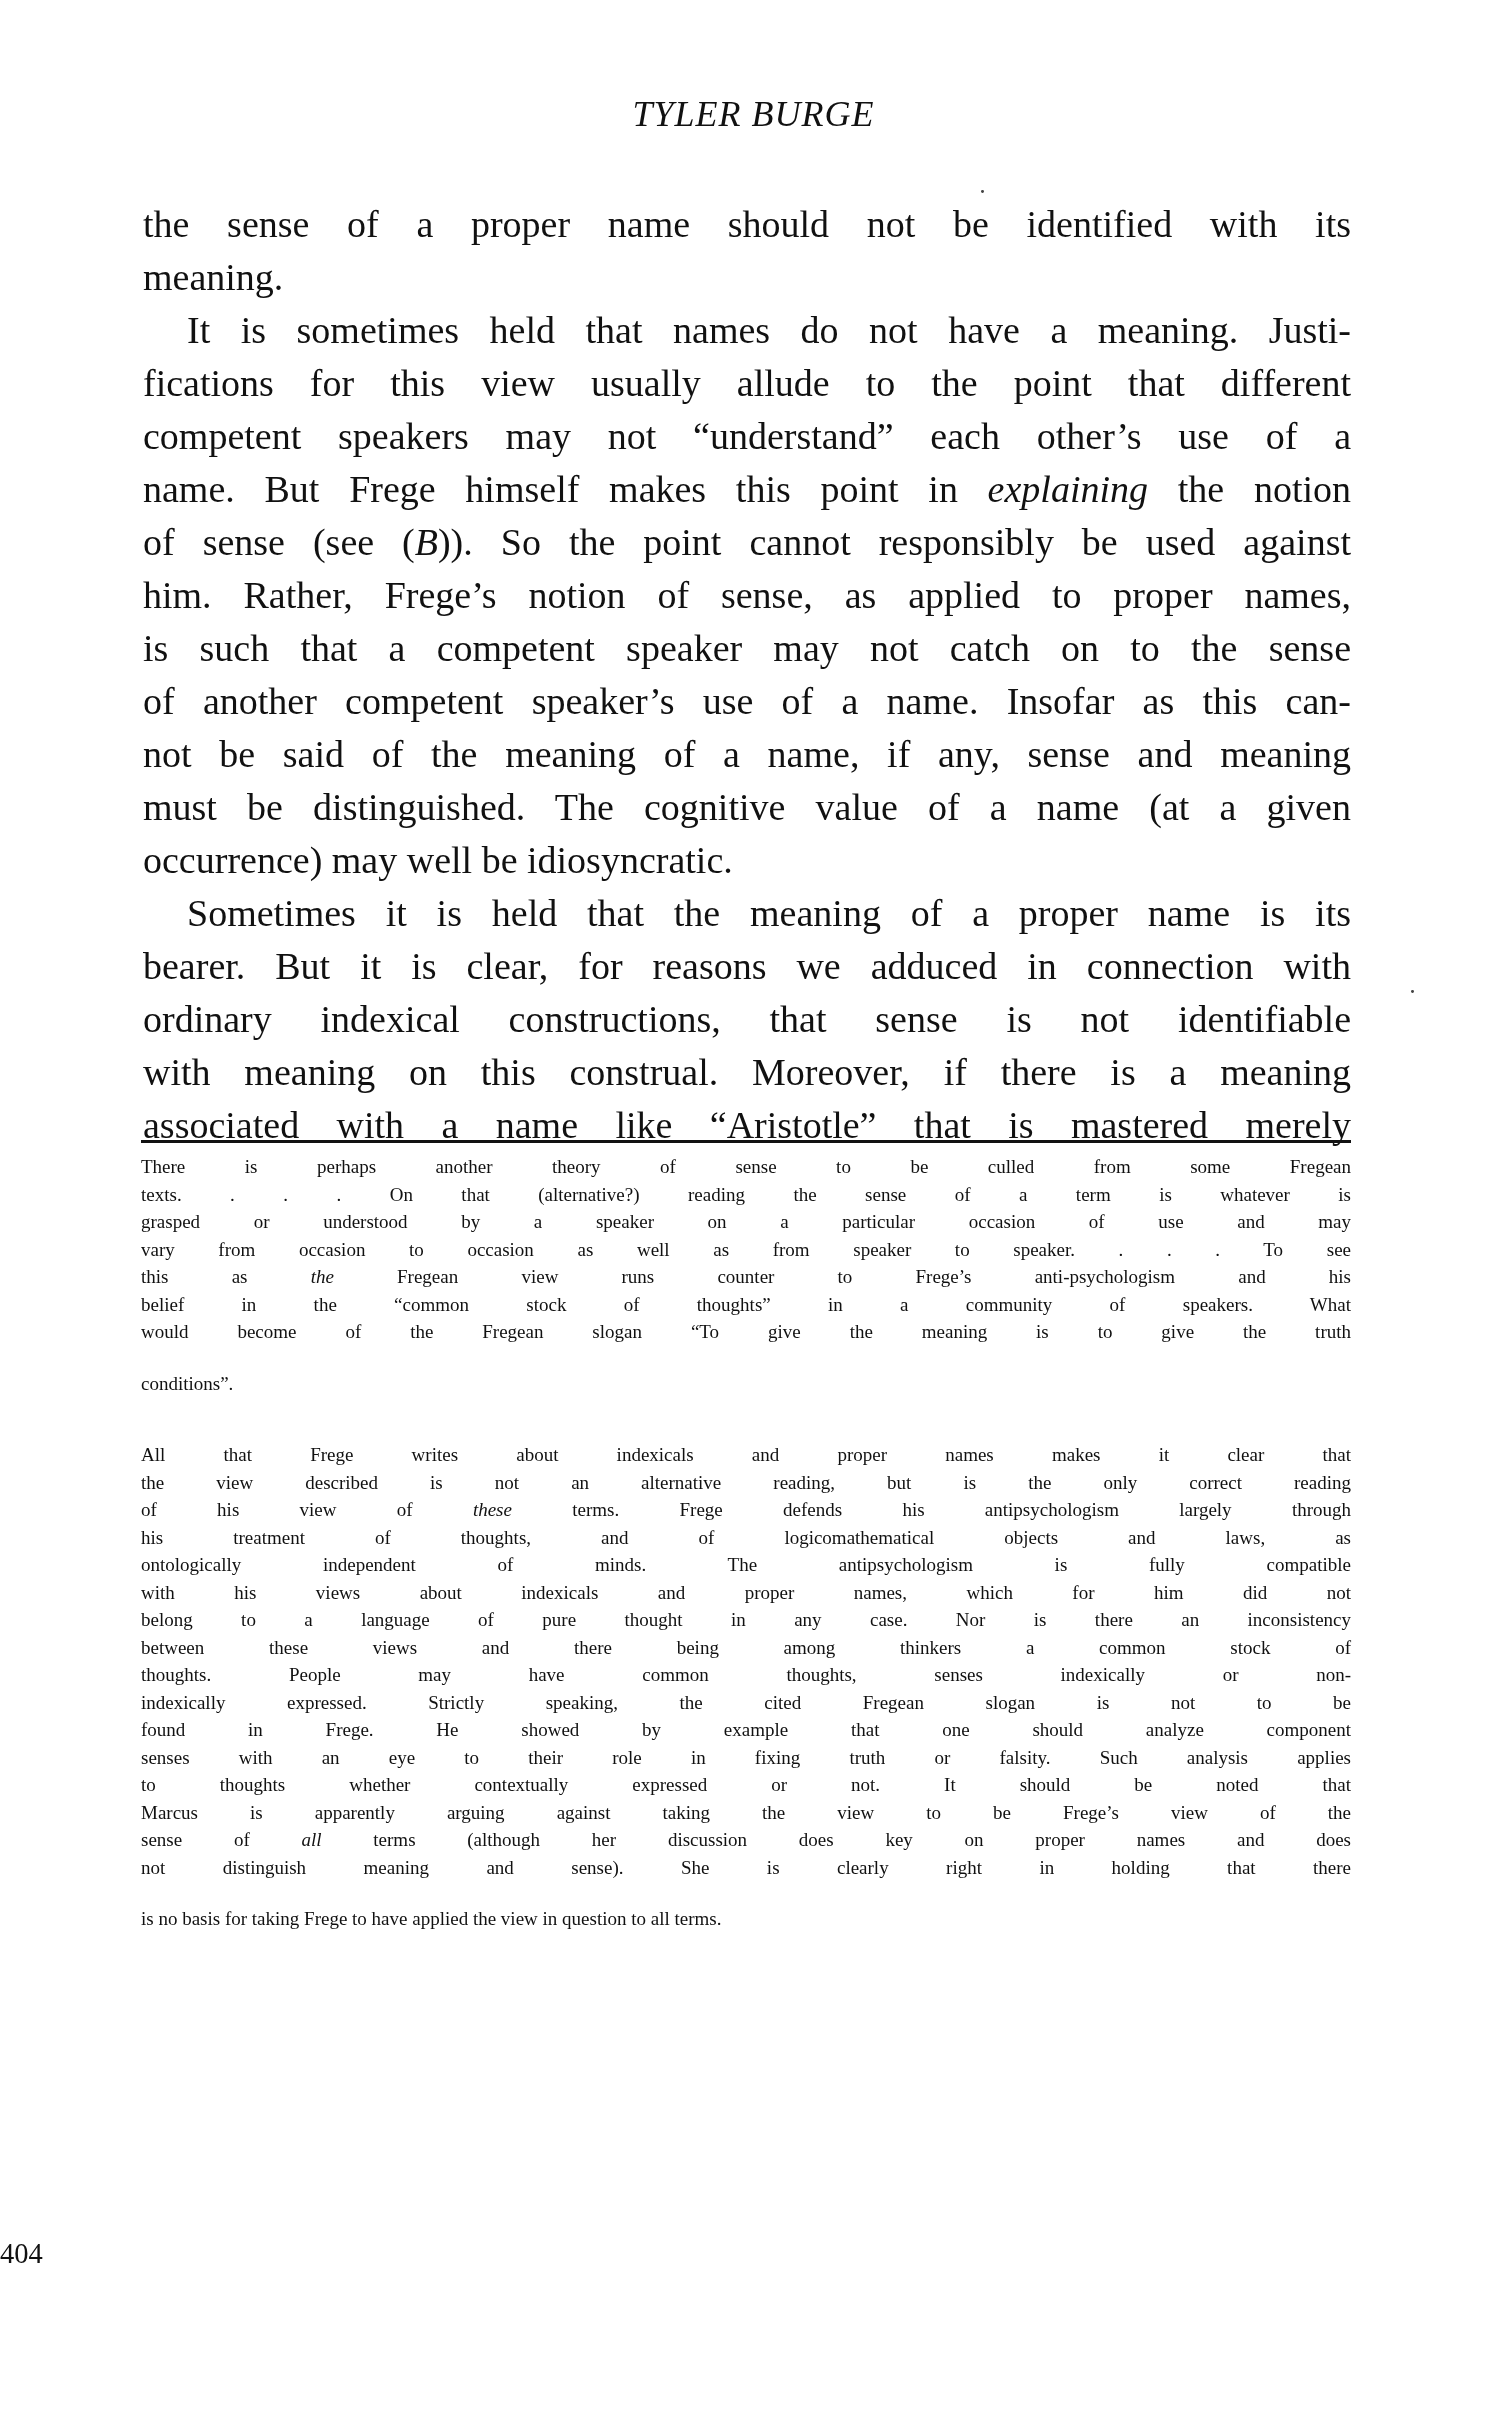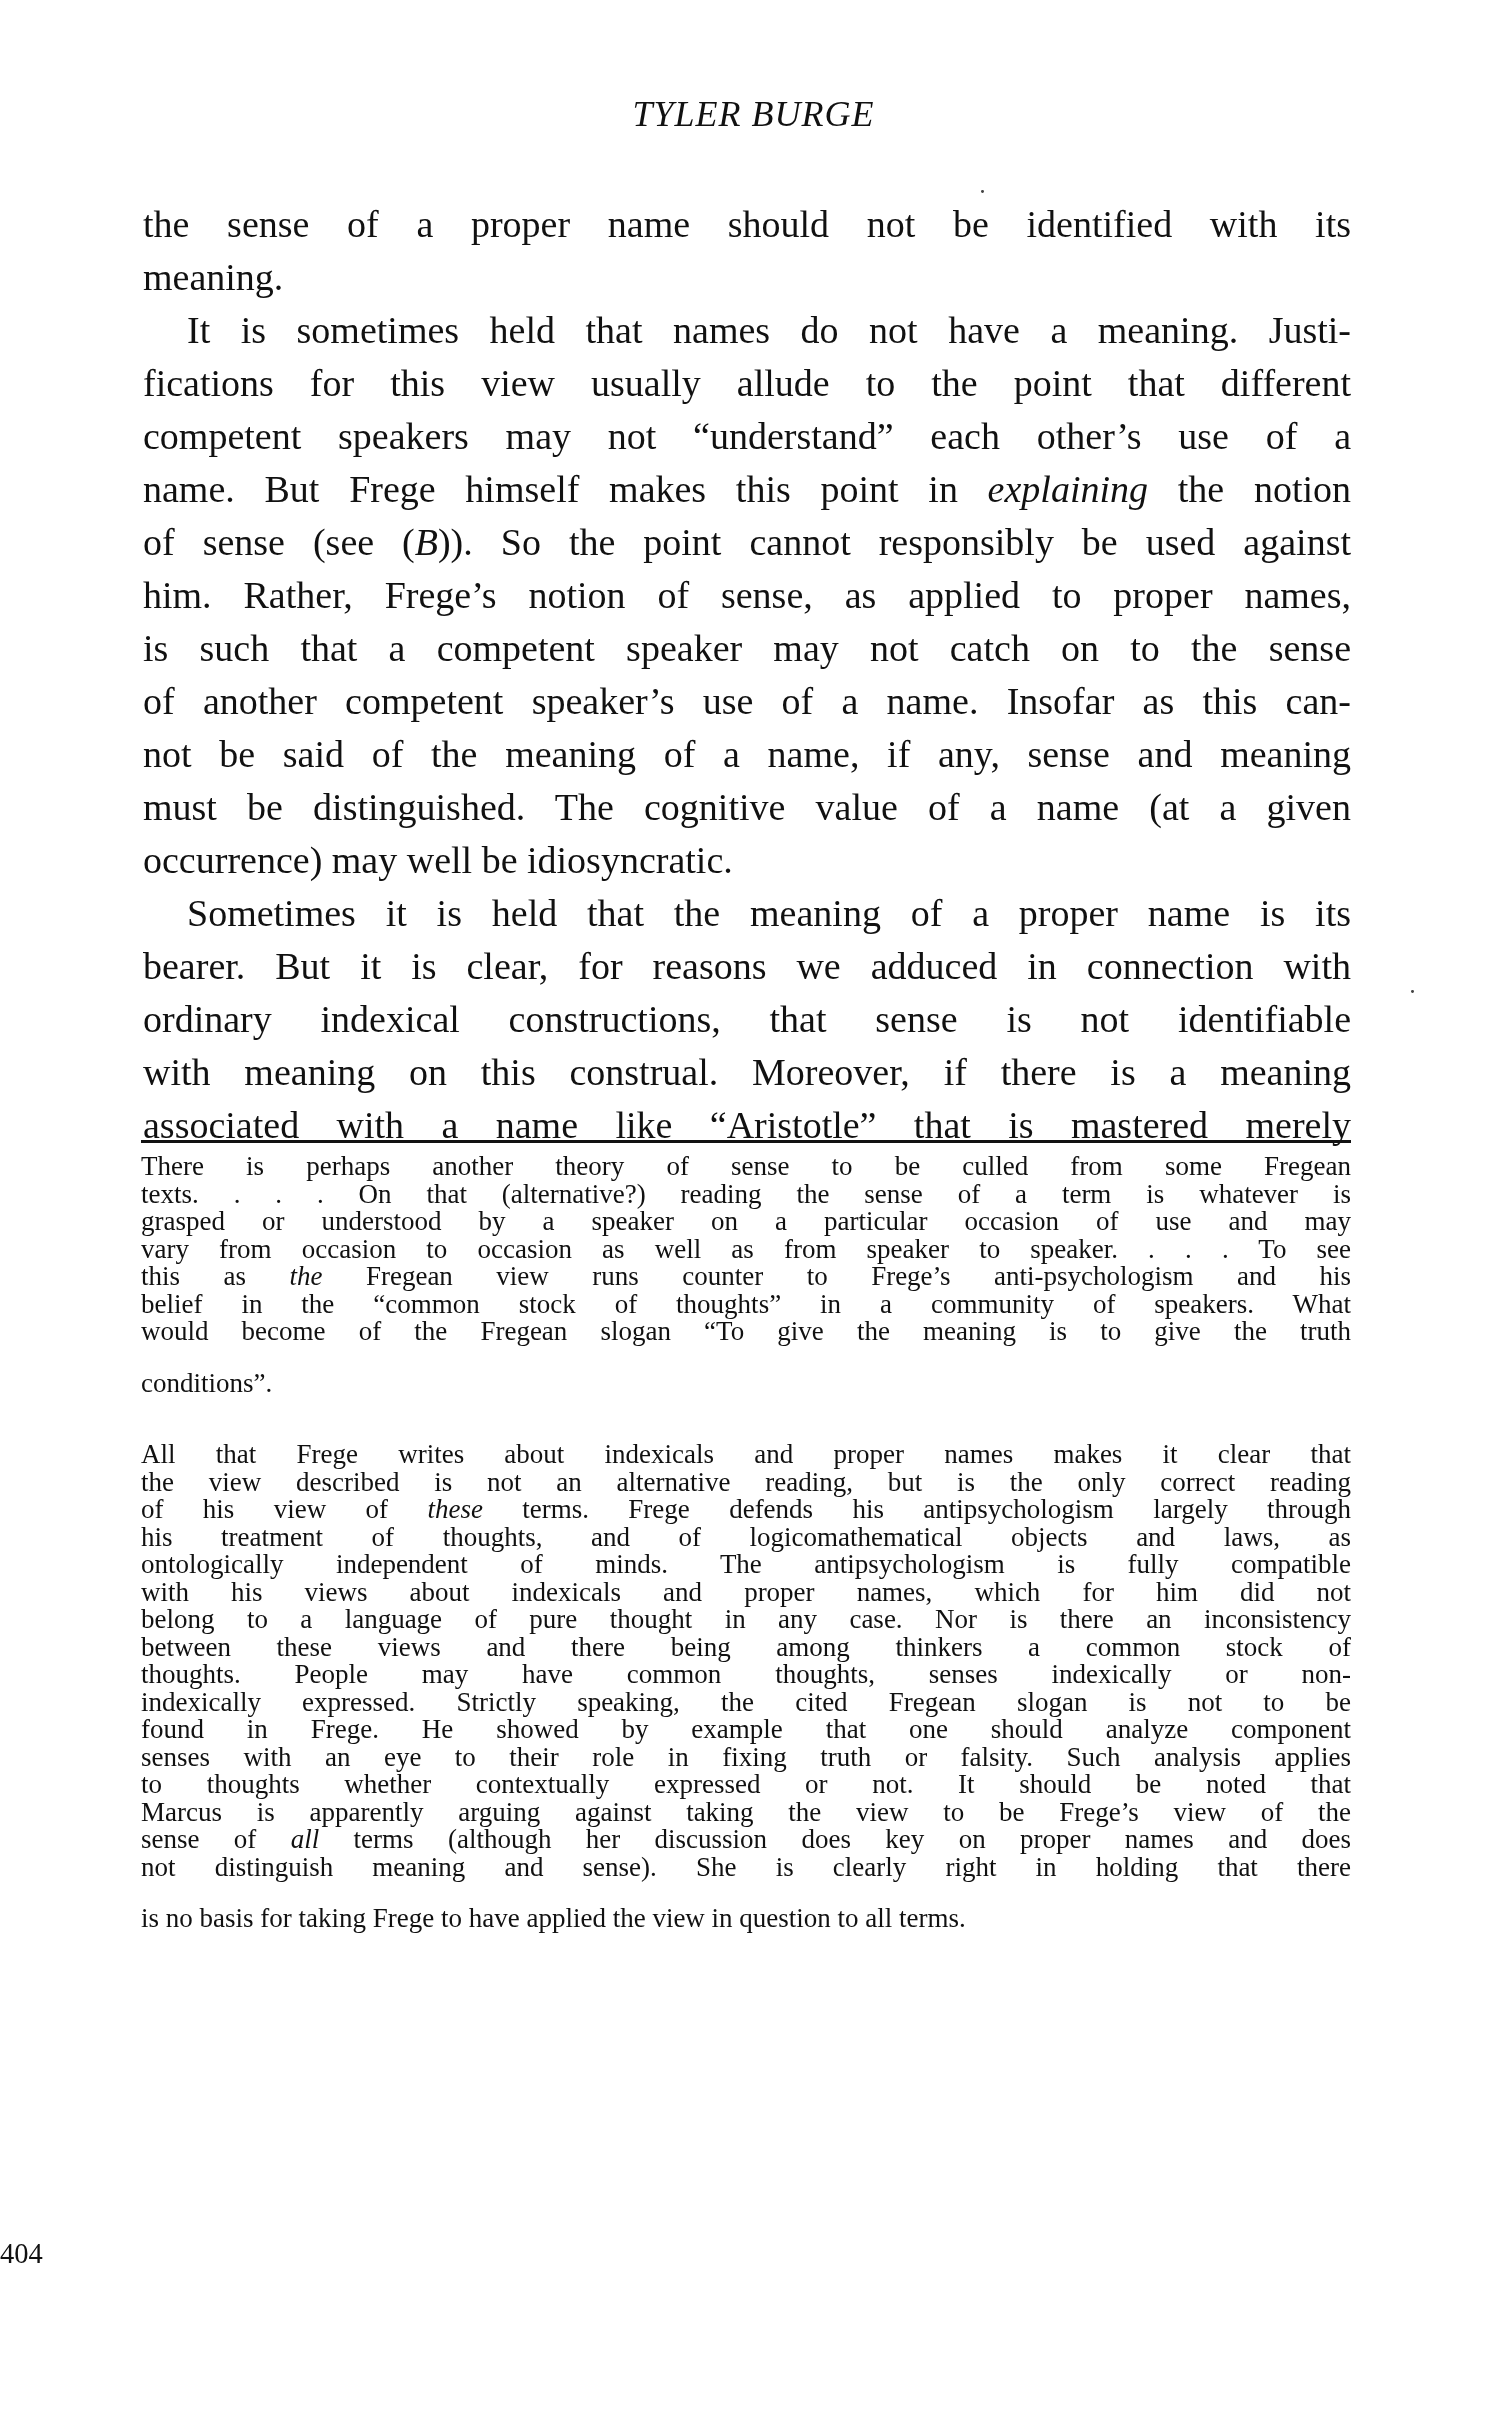--- a/index.html
+++ b/index.html
@@ -52,21 +52,21 @@
       left: 141px;
       width: 1210px;
       height: 2.9px;
       background: #111111;
     }
     .footnotes {
       position: absolute;
       top: 1153px;
       left: 141px;
       width: 1210px;
-      font-size: 27px;
+      font-size: 19px;
       line-height: 27.5px;
     }
     .fline {
       display: block;
       text-align: justify;
       text-align-last: justify;
       white-space: nowrap;
       height: 27.5px;
     }
     .fline.last {

